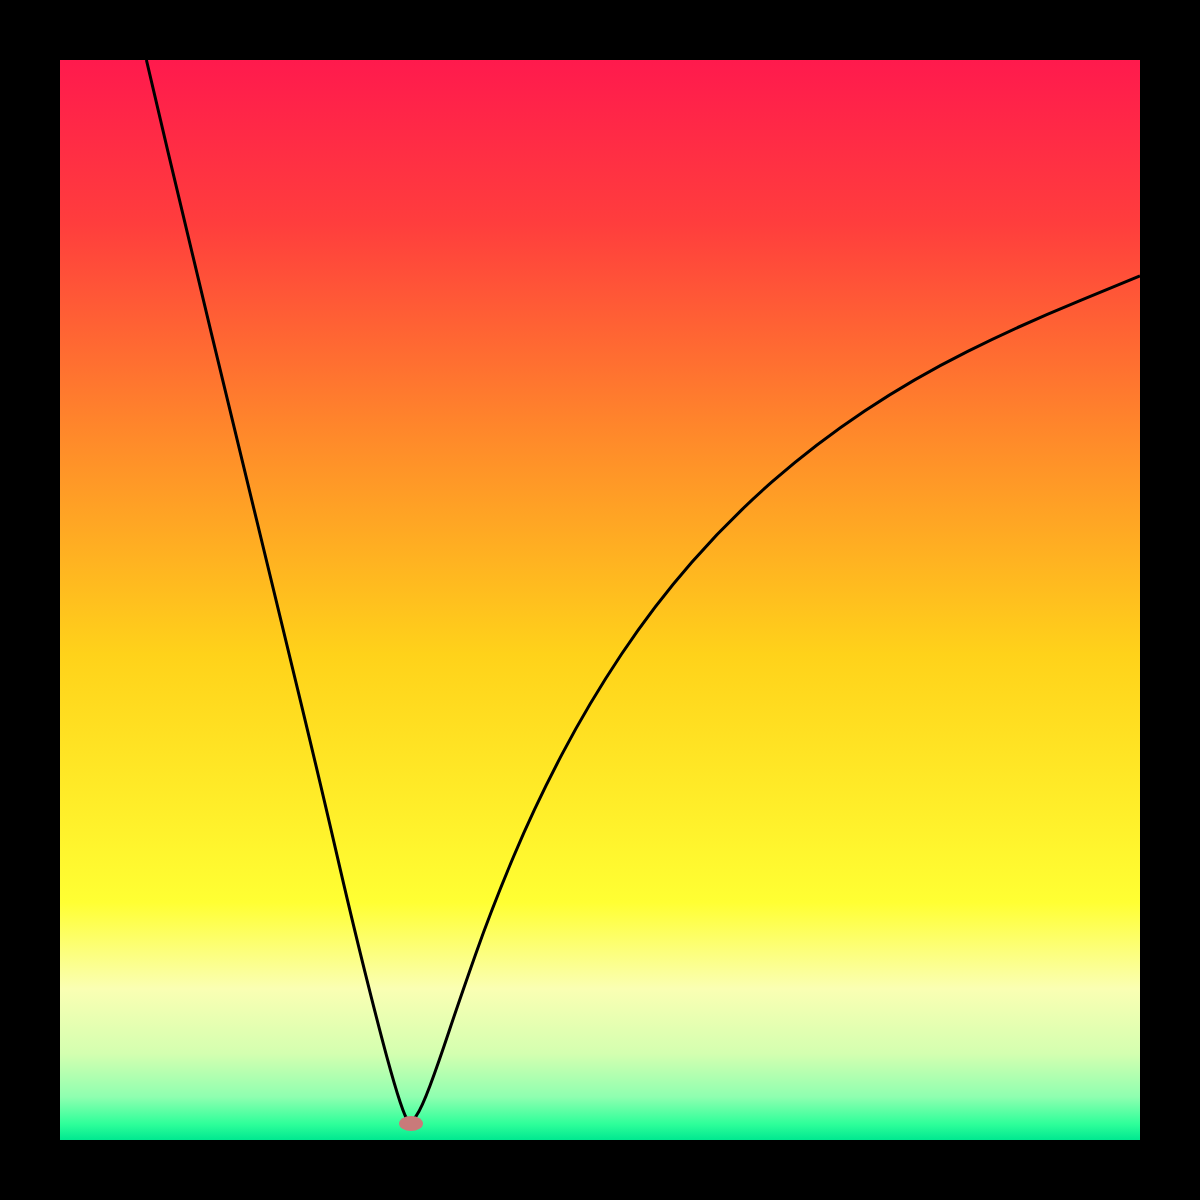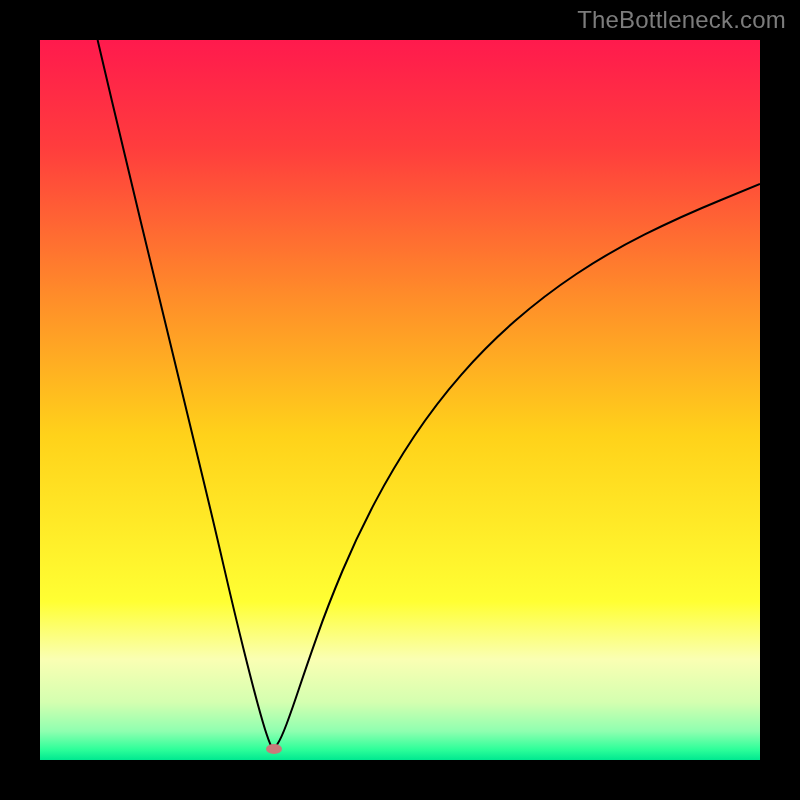--- a/index.html
+++ b/index.html
@@ -59,21 +59,20 @@
     font-weight: 500;
     letter-spacing: 0.2px;
     color: #7c7c7c;
   }
 </style>
 </head>
 <body>
 
 <div class="frame">
 
-  <div class="watermark">TheBottleneck.com</div>
 
   <div class="plot-area">
 
     <svg class="gradient" viewBox="0 0 720 720" preserveAspectRatio="none">
       <defs>
         <linearGradient id="bg-grad" x1="0" y1="0" x2="0" y2="1">
             <stop offset="0%" stop-color="#ff1a4d"></stop>
             <stop offset="15%" stop-color="#ff3d3d"></stop>
             <stop offset="35%" stop-color="#ff8a2a"></stop>
             <stop offset="55.00000000000001%" stop-color="#ffd21a"></stop>

